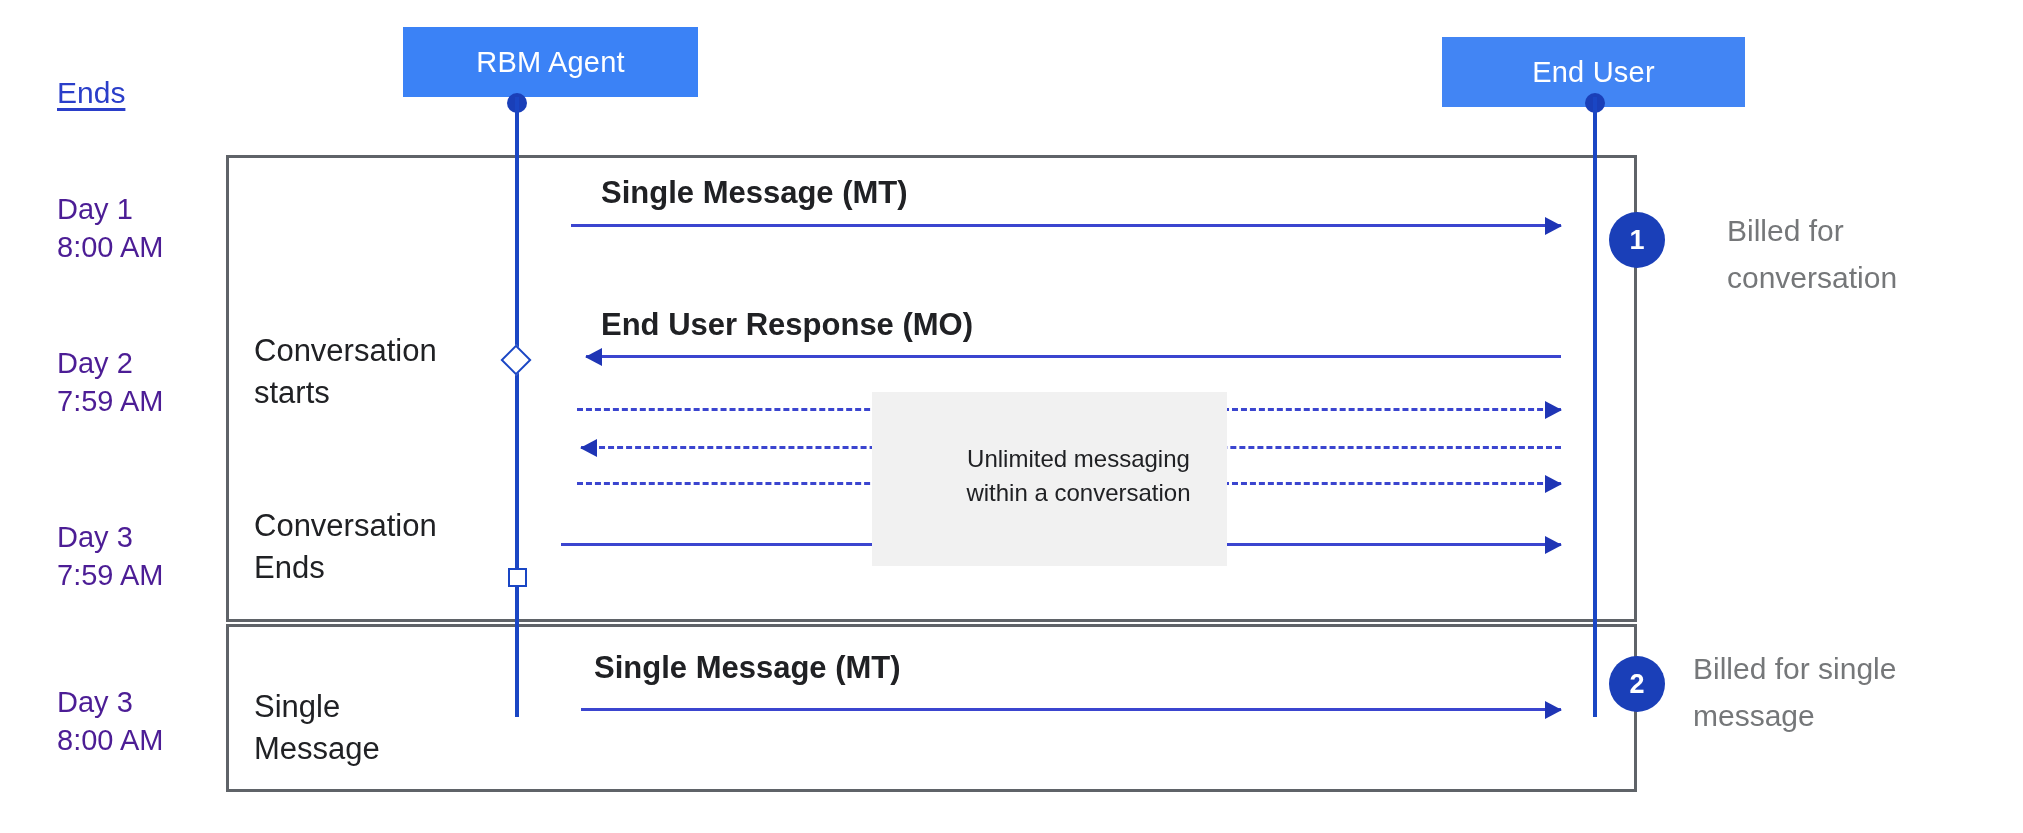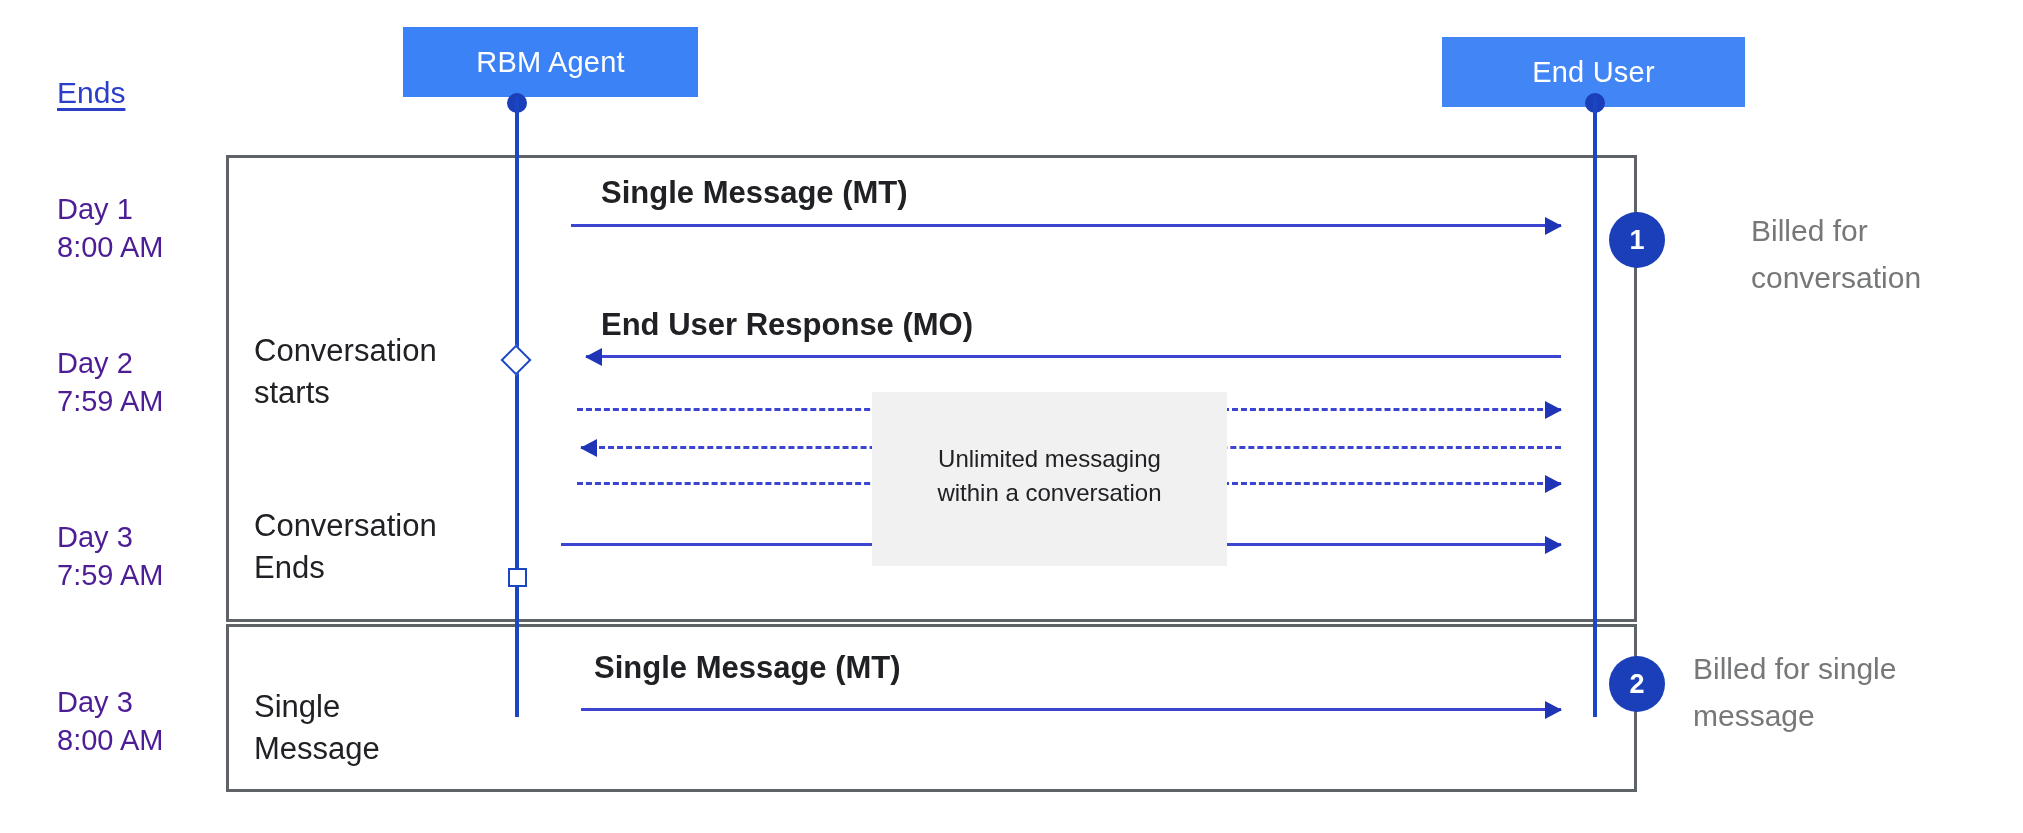--- a/index.html
+++ b/index.html
@@ -171,20 +171,21 @@
   }
   #note-text {
     position: absolute;
     left: 872px; top: 442px;
     width: 355px;
     text-align: center;
     font-size: 24px;
     line-height: 34px;
     color: #202124;
     white-space: pre-line;
+    padding-left: 29px;
   }
 
   
   .badge {
     position: absolute;
     width: 56px; height: 56px;
     border-radius: 50%;
     background: #1a3fb8;
     color: #ffffff;
     display: flex;
@@ -196,21 +197,21 @@
   #badge-1 { left: 1609px; top: 212px; }
   #badge-2 { left: 1609px; top: 656px; }
 
   .callout-text {
     position: absolute;
     font-size: 30px;
     line-height: 47px;
     color: #757779;
     white-space: pre-line;
   }
-  #callout-text-1 { left: 1727px; top: 207px; margin-left: 24px; }
+  #callout-text-1 { left: 1727px; top: 207px; }
   #callout-text-2 { left: 1693px; top: 645px; }
 </style>
 </head>
 <body>
 
 <div id="canvas">
 
   <div id="time-heading">Ends</div>
   <div class="time-label" id="time-0">Day 1
 8:00 AM</div>

